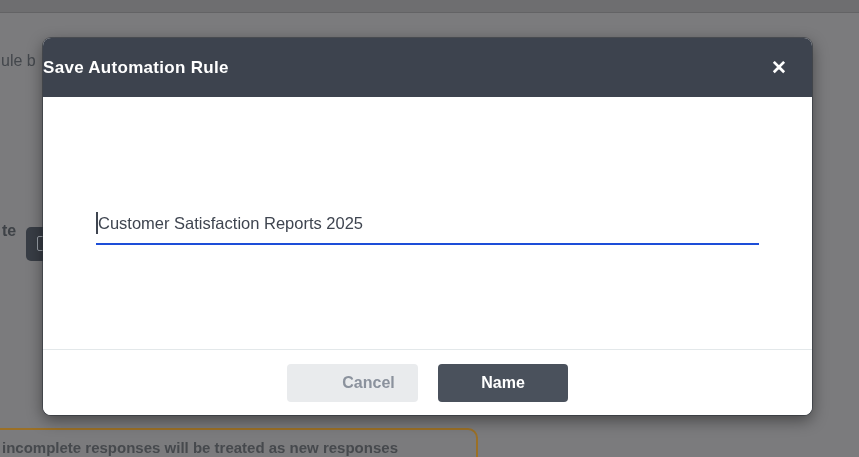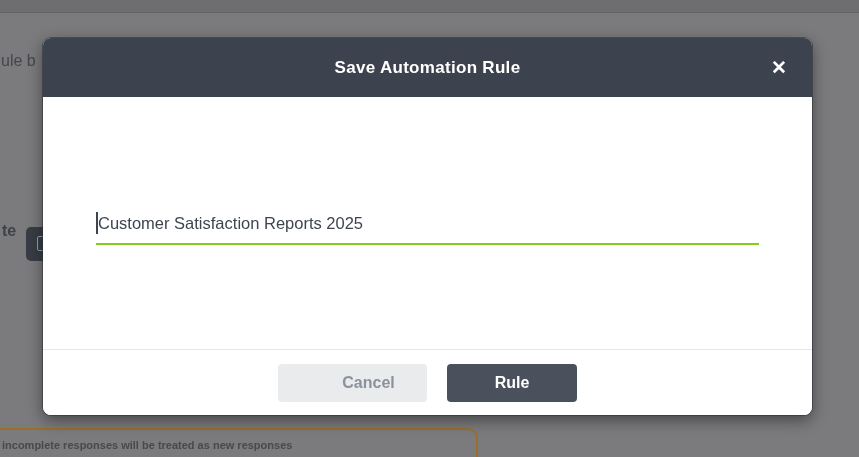--- a/index.html
+++ b/index.html
@@ -31,51 +31,51 @@
   .bg-text-te {
     position:absolute; left:2px; top:222px;
     font-size:16px; font-weight:600; color:#3e4247; white-space:nowrap;
   }
   .warning-box {
     position:absolute; left:-24px; top:428px; width:502px; height:60px;
     border:2px solid #9b7026; border-radius:10px;
   }
   .warning-text {
     position:absolute; left:2px; top:439px;
-    font-size:11px; font-weight:700; color:#46494d; white-space:nowrap;
+    font-size:15px; font-weight:700; color:#46494d; white-space:nowrap;
   }
 
   
   .modal {
     position:absolute; left:43px; top:38px; width:769px; height:377px;
     background:#ffffff; border-radius:8px;
     box-shadow:0 0 0 1px rgba(42,47,55,0.55), 0 5px 16px rgba(0,0,0,0.45);
   }
   .modal-header {
     position:absolute; left:0; top:0; width:100%; height:59px;
     background:#3d434e; border-radius:8px 8px 0 0;
-    display:flex; align-items:center; justify-content:center;
+    display:flex; align-items:center; justify-content:flex-start;
   }
   .modal-title {
     color:#ffffff; font-size:17px; font-weight:600; letter-spacing:.3px;
   }
   .modal-close {
     position:absolute; right:12px; top:0; width:42px; height:59px;
     display:flex; align-items:center; justify-content:center;
     color:#ffffff; font-size:19px; font-weight:600; cursor:pointer;
     background:none; border:none;
   }
 
   .field-label {
     position:absolute; left:53px; top:125px;
     font-size:15px; font-weight:700; color:#3f4550;
   }
   .input-wrap {
     position:absolute; left:53px; top:170px; width:663px;
-    border-bottom:2px solid #84cc16;
+    border-bottom:2px solid #1d4ed8;
   }
   .rule-name-input {
     width:100%; height:35px; border:none; outline:none;
     font-family:"Liberation Sans", sans-serif;
     font-size:16.5px; color:#3f4550; padding:0 0 4px 2px; background:transparent;
   }
   .caret {
     position:absolute; left:0; top:4px; width:1.5px; height:22px;
     background:#3f4550;
   }
@@ -85,21 +85,21 @@
     border-top:1px solid #e3e8ea; border-radius:0 0 8px 8px;
     display:flex; align-items:center; justify-content:center; gap:20px;
     background:#ffffff;
   }
   .btn {
     height:38px; border:none; border-radius:4px;
     font-family:"Liberation Sans", sans-serif;
     font-size:16px; font-weight:600; cursor:pointer;
     display:flex; align-items:center; justify-content:center;
   }
-  .btn-cancel { width:149px; background:#e9ebed; color:#8b929d;padding-left:32px; }
+  .btn-cancel { width:131px; background:#e9ebed; color:#8b929d;padding-left:32px; }
   .btn-save   { width:130px; background:#4a515c; color:#ffffff; }
 </style>
 </head>
 <body>
 
 <div class="screen">
 
   <div class="top-band"></div>
 
   <span class="bg-text-rule">ule b</span>
@@ -121,17 +121,17 @@
     </div>
 
 
     <div class="input-wrap">
       <span class="caret"></span>
       <input class="rule-name-input" type="text" value="Customer Satisfaction Reports 2025" style="">
     </div>
 
     <div class="modal-footer">
       <button class="btn btn-cancel">Cancel</button>
-      <button class="btn btn-save">Rule</button>
+      <button class="btn btn-save">Name</button>
     </div>
 
   </div>
 </div>
 
 </body></html>

